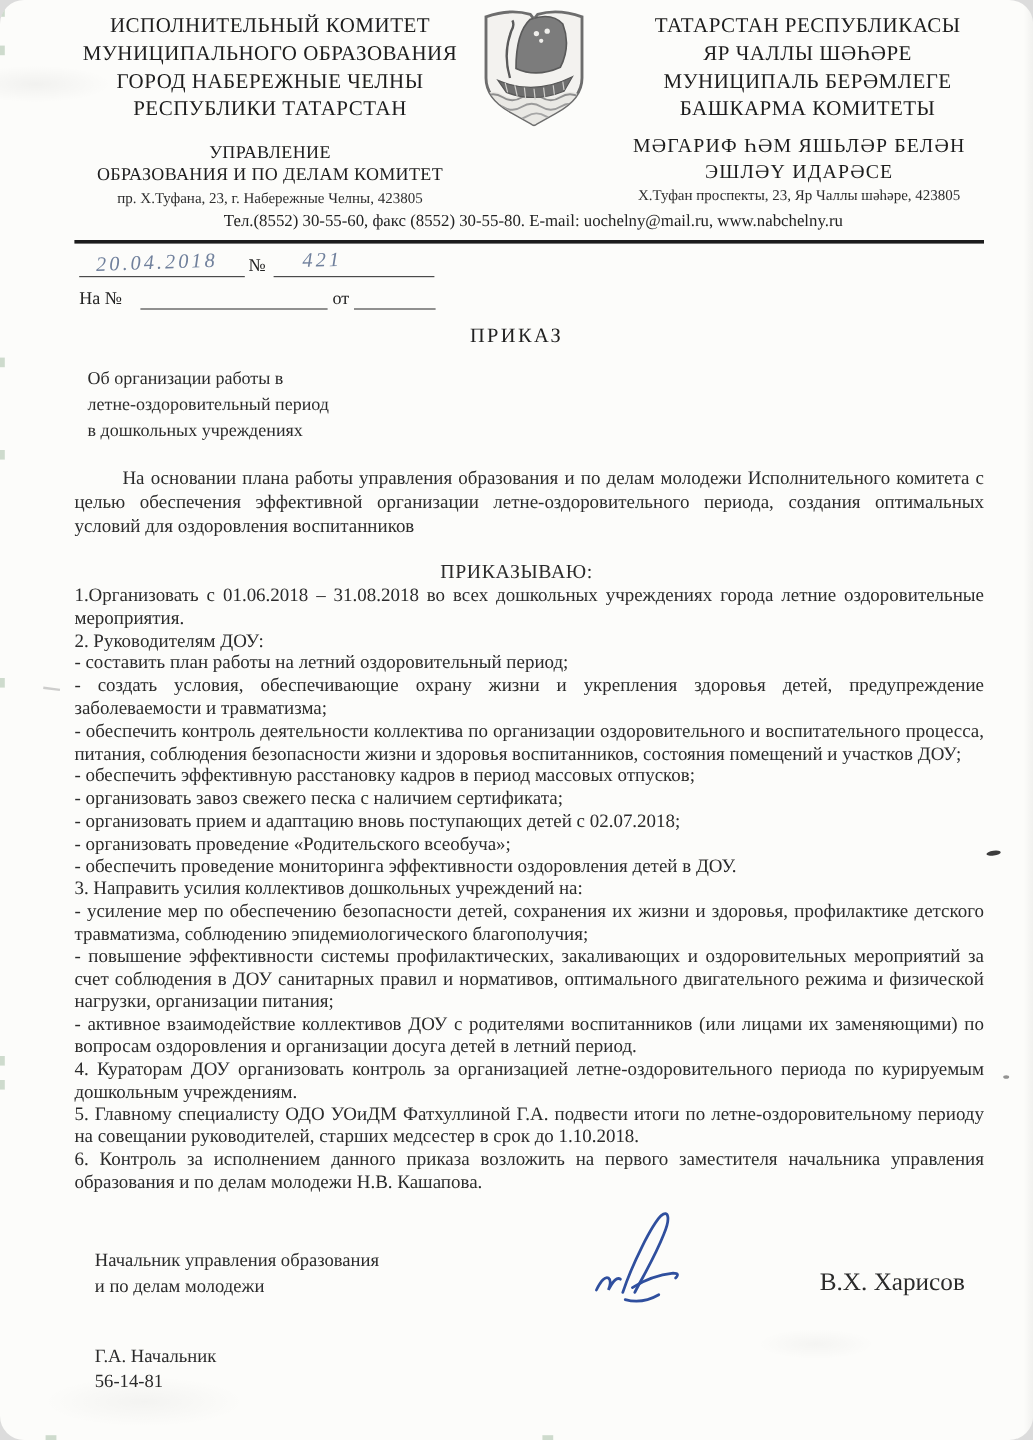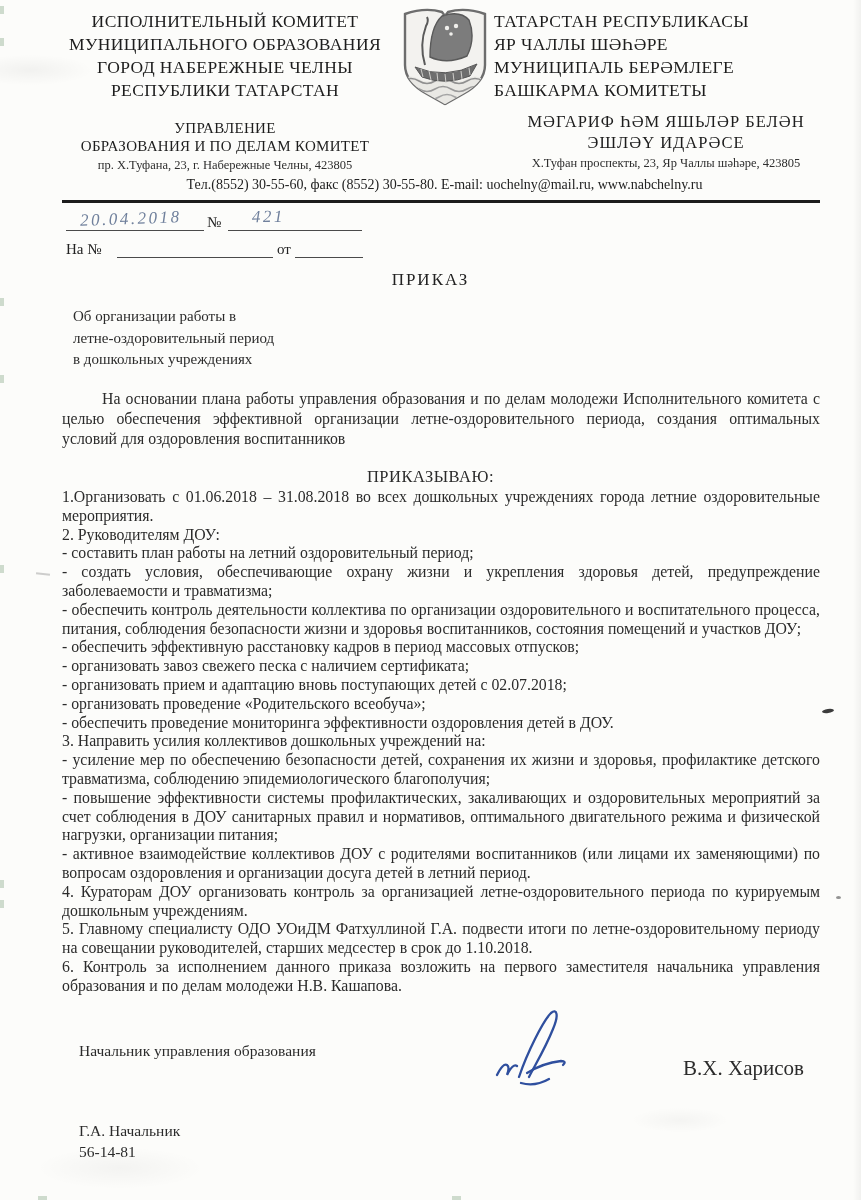--- a/index.html
+++ b/index.html
@@ -5,25 +5,26 @@
   html,body { margin:0; padding:0; background:#dcdcdc; }
   .page {
     position:relative; width:861px; height:1200px; margin:0 auto;
     background:#fcfcfa; overflow:hidden;
     font-family:"Liberation Serif","DejaVu Serif",serif; color:#2b2b2b;
     background-image:
       radial-gradient(ellipse 90px 22px at 30px 70px, rgba(0,0,0,0.045), transparent 70%),
       radial-gradient(ellipse 120px 30px at 120px 1168px, rgba(0,0,0,0.035), transparent 70%),
       radial-gradient(ellipse 70px 18px at 680px 1120px, rgba(0,0,0,0.03), transparent 70%),
       linear-gradient(to left, rgba(0,0,0,0.045), transparent 8px);
+    border-radius: 20px;
   }
   
   .org-left  { position:absolute; top:10px;  left:52px;  width:346px; text-align:center;
                font-size:17.5px; line-height:23px; letter-spacing:.4px; color:#1d1d1d; }
-  .org-right { position:absolute; top:10px;  left:494px; width:358px; text-align:left;
+  .org-right { position:absolute; top:10px;  left:494px; width:358px; text-align:center;
                font-size:17.5px; line-height:23px; letter-spacing:.4px; color:#1d1d1d; }
   .emblem    { position:absolute; top:3px;   left:399px; width:92px;  height:108px; }
   .dept-left { position:absolute; top:119px; left:52px;  width:346px; text-align:center; }
   .dept-left  .dept-line { font-size:15px;   line-height:18px; letter-spacing:.3px; color:#1d1d1d; }
   .dept-right{ position:absolute; top:111px; left:480px; width:372px; text-align:center; }
   .dept-right .dept-line { font-size:16.5px; line-height:21px; letter-spacing:1px; color:#1d1d1d; }
   .addr      { font-size:12.5px; line-height:16px; margin-top:2px; color:#2e2e2e; }
   .contact   { position:absolute; top:177px; left:0; width:100%; text-align:center; font-size:14px; color:#222;margin-left:14px; }
   .rule      { position:absolute; top:200px; left:62px; width:758px; height:3px; background:#1c1c1c; }
   
@@ -171,20 +172,21 @@
       <p>- повышение эффективности системы профилактических, закаливающих и оздоровительных мероприятий за счет соблюдения в ДОУ санитарных правил и нормативов, оптимального двигательного режима и физической нагрузки, организации питания;</p>
       <p>- активное взаимодействие коллективов ДОУ с родителями воспитанников (или лицами их заменяющими) по вопросам оздоровления и организации досуга детей в летний период.</p>
       <p>4. Кураторам ДОУ организовать контроль за организацией летне-оздоровительного периода по курируемым дошкольным учреждениям.</p>
       <p>5. Главному специалисту ОДО УОиДМ Фатхуллиной Г.А. подвести итоги по летне-оздоровительному периоду на совещании руководителей, старших медсестер в срок до 1.10.2018.</p>
       <p>6. Контроль за исполнением данного приказа возложить на первого  заместителя начальника управления образования и по делам молодежи Н.В. Кашапова.</p>
     </div>
 
   <div class="sig-pos">
 
   <div>Начальник управления образования</div>
+      <div>и по делам молодежи</div>
     </div>
 
   <div class="sig-svg">
     <svg viewBox="0 0 104 104" width="104" height="104">
       <g fill="none" stroke="#2f4f9e" stroke-width="2.3" stroke-linecap="round">
         <path d="M20,72 Q26,60 30,62 Q33,64 30,72 Q36,60 40,63"></path>
         <path d="M42,74 C50,50 66,18 74,10 C80,5 82,12 76,26 C68,46 58,62 52,74"></path>
         <path d="M50,70 Q66,60 84,58 Q90,58 86,62"></path>
         <path d="M44,80 Q58,84 72,76"></path>
       </g>

